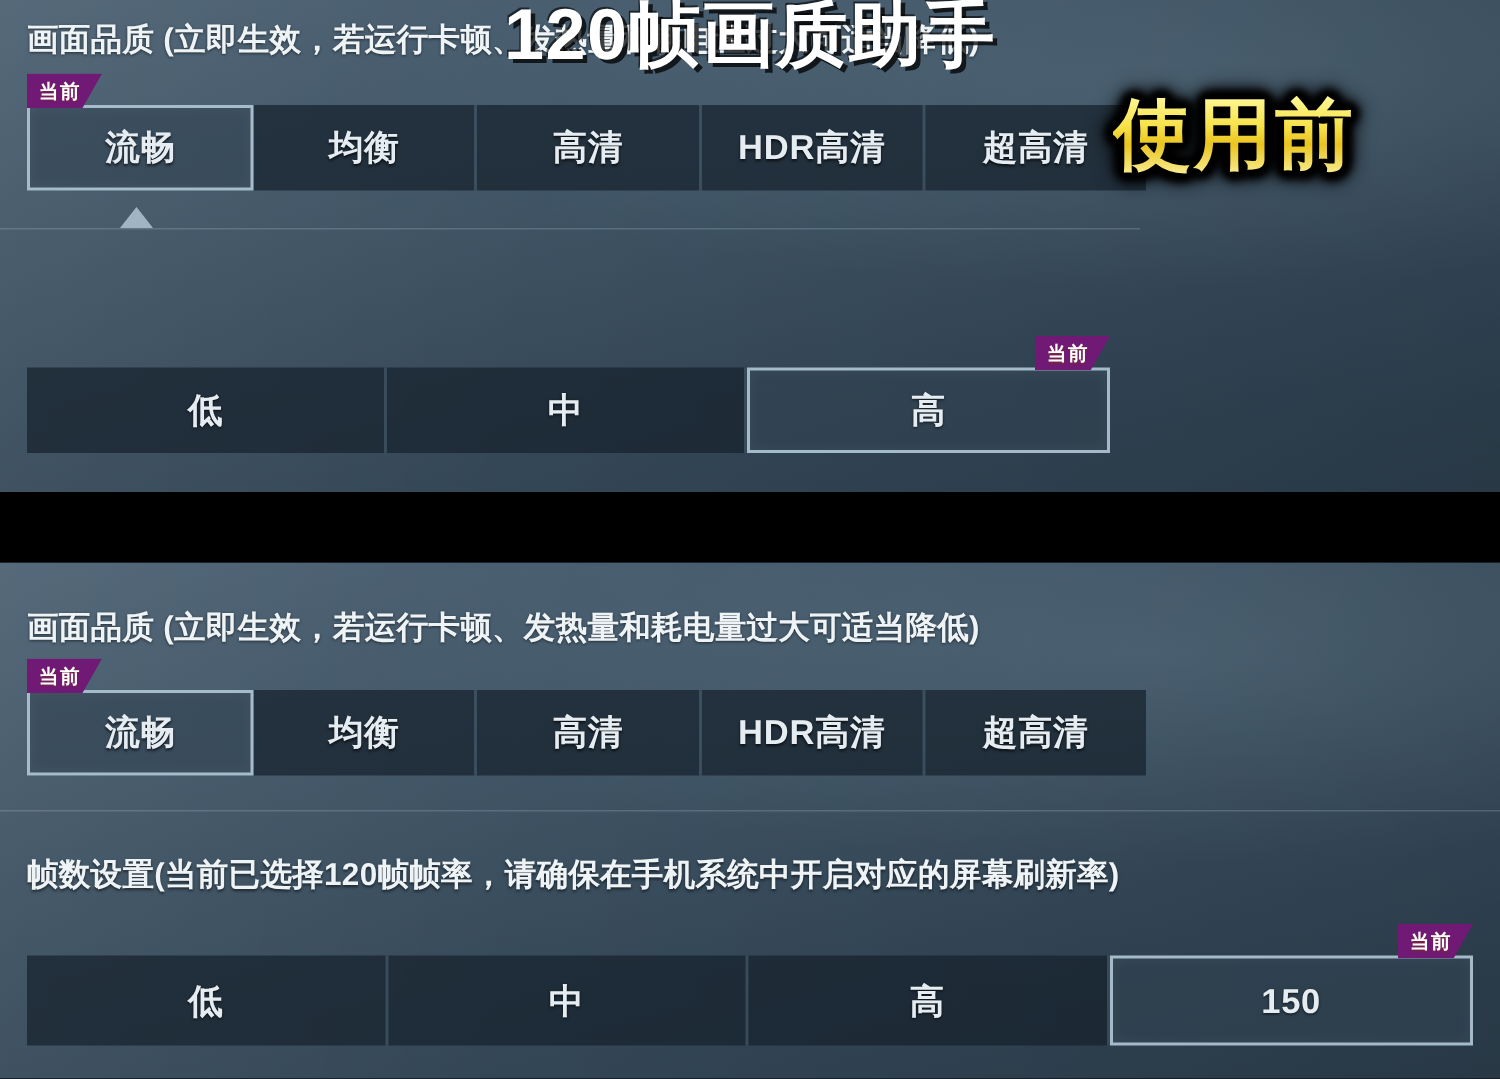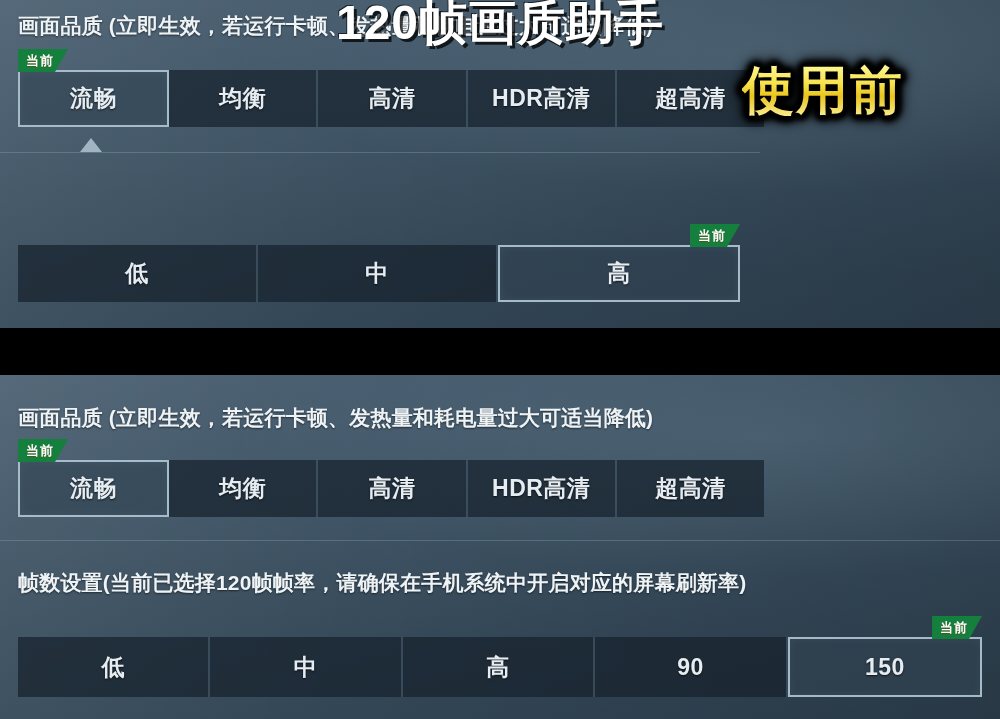--- a/index.html
+++ b/index.html
@@ -87,21 +87,21 @@
 
   
   .current-badge {
     position: absolute;
     top: -23px;
     left: -2px;
     height: 23px;
     padding: 0 14px 0 8px;
     display: flex;
     align-items: center;
-    background: #15803d;
+    background: #701a75;
     color: #ffffff;
     font-size: 13px;
     font-weight: 700;
     letter-spacing: 1px;
     line-height: 1;
     clip-path: polygon(0 0, 100% 0, calc(100% - 13px) 100%, 0 100%);
     text-shadow: 0 1px 1px rgba(120,50,0,0.55);
     z-index: 7;
   }
   .current-badge.right-anchor { left: auto; right: -2px; }
@@ -254,23 +254,20 @@
     <div class="option-row" id="row-after-framerate" style="left:18px; top:262px; width:964px; height:60px;">
         <div class="opt" style="flex: 1 1 0px;">
           <span>低</span>
         </div>
         <div class="opt" style="flex: 1 1 0px;">
           <span>中</span>
         </div>
         <div class="opt" style="flex: 1 1 0px;">
           <span>高</span>
         </div>
-        <div class="opt" style="flex: 1 1 0px;">
-          <span>90</span>
-        </div>
         <div class="opt selected" style="flex: 1 1 0px;">
           <span class="current-badge right-anchor">当前</span>
           <span>150</span>
         </div>
       </div>
 
   </section>
 
 </div>
 

